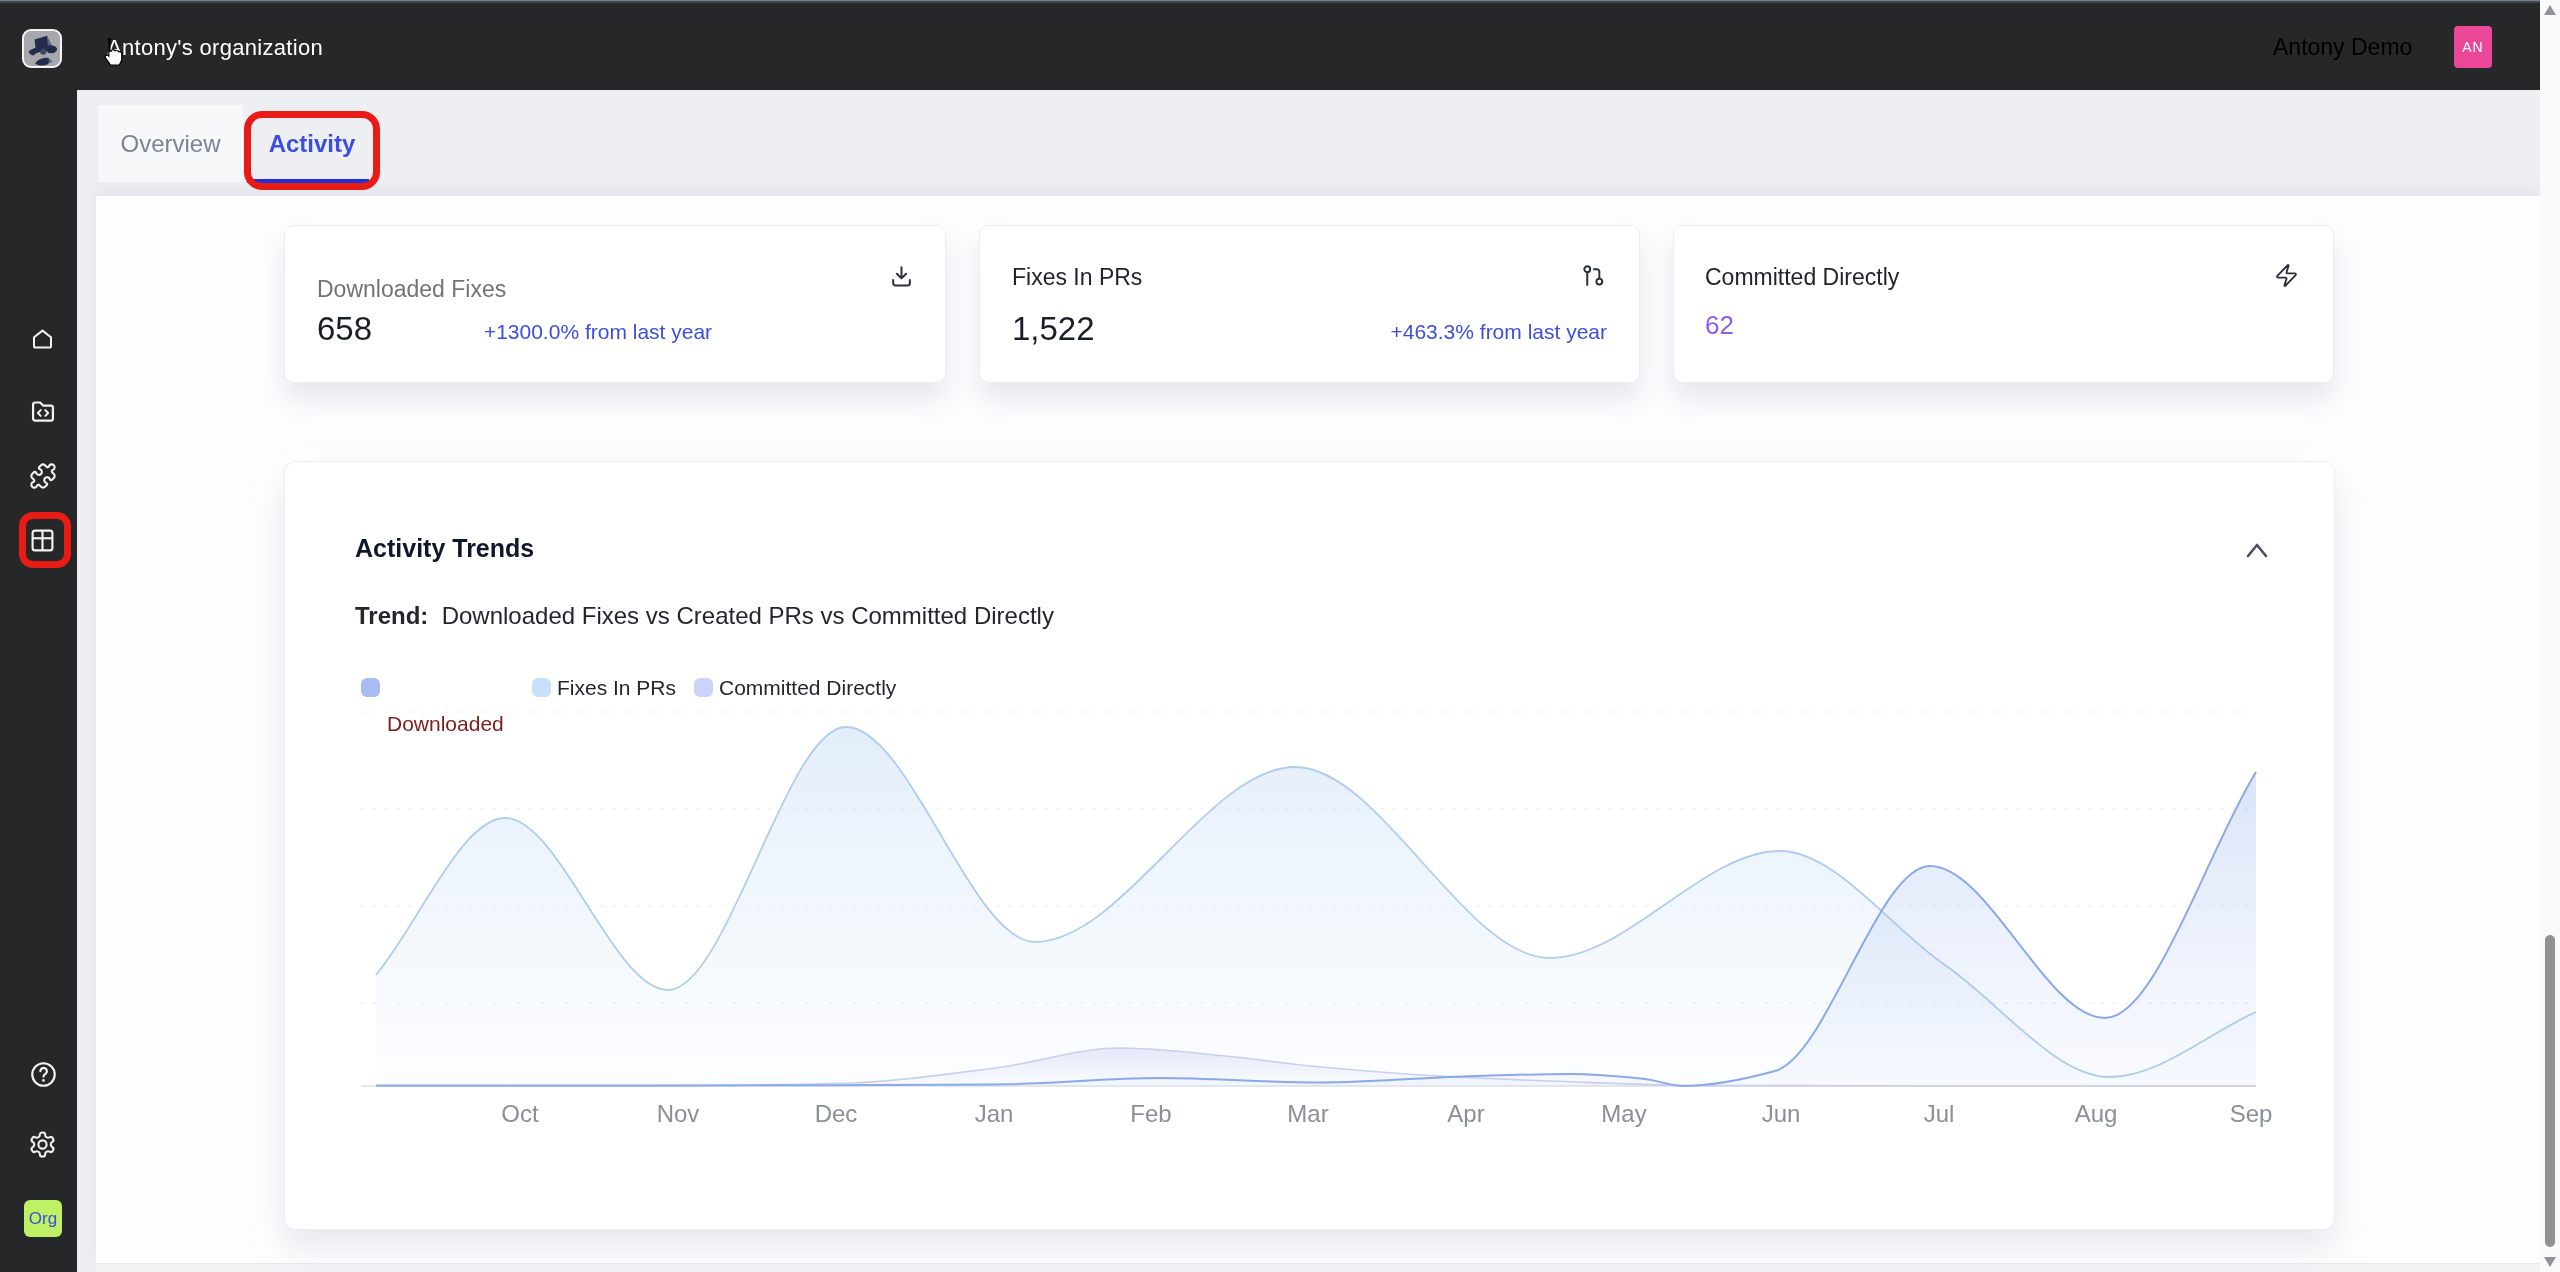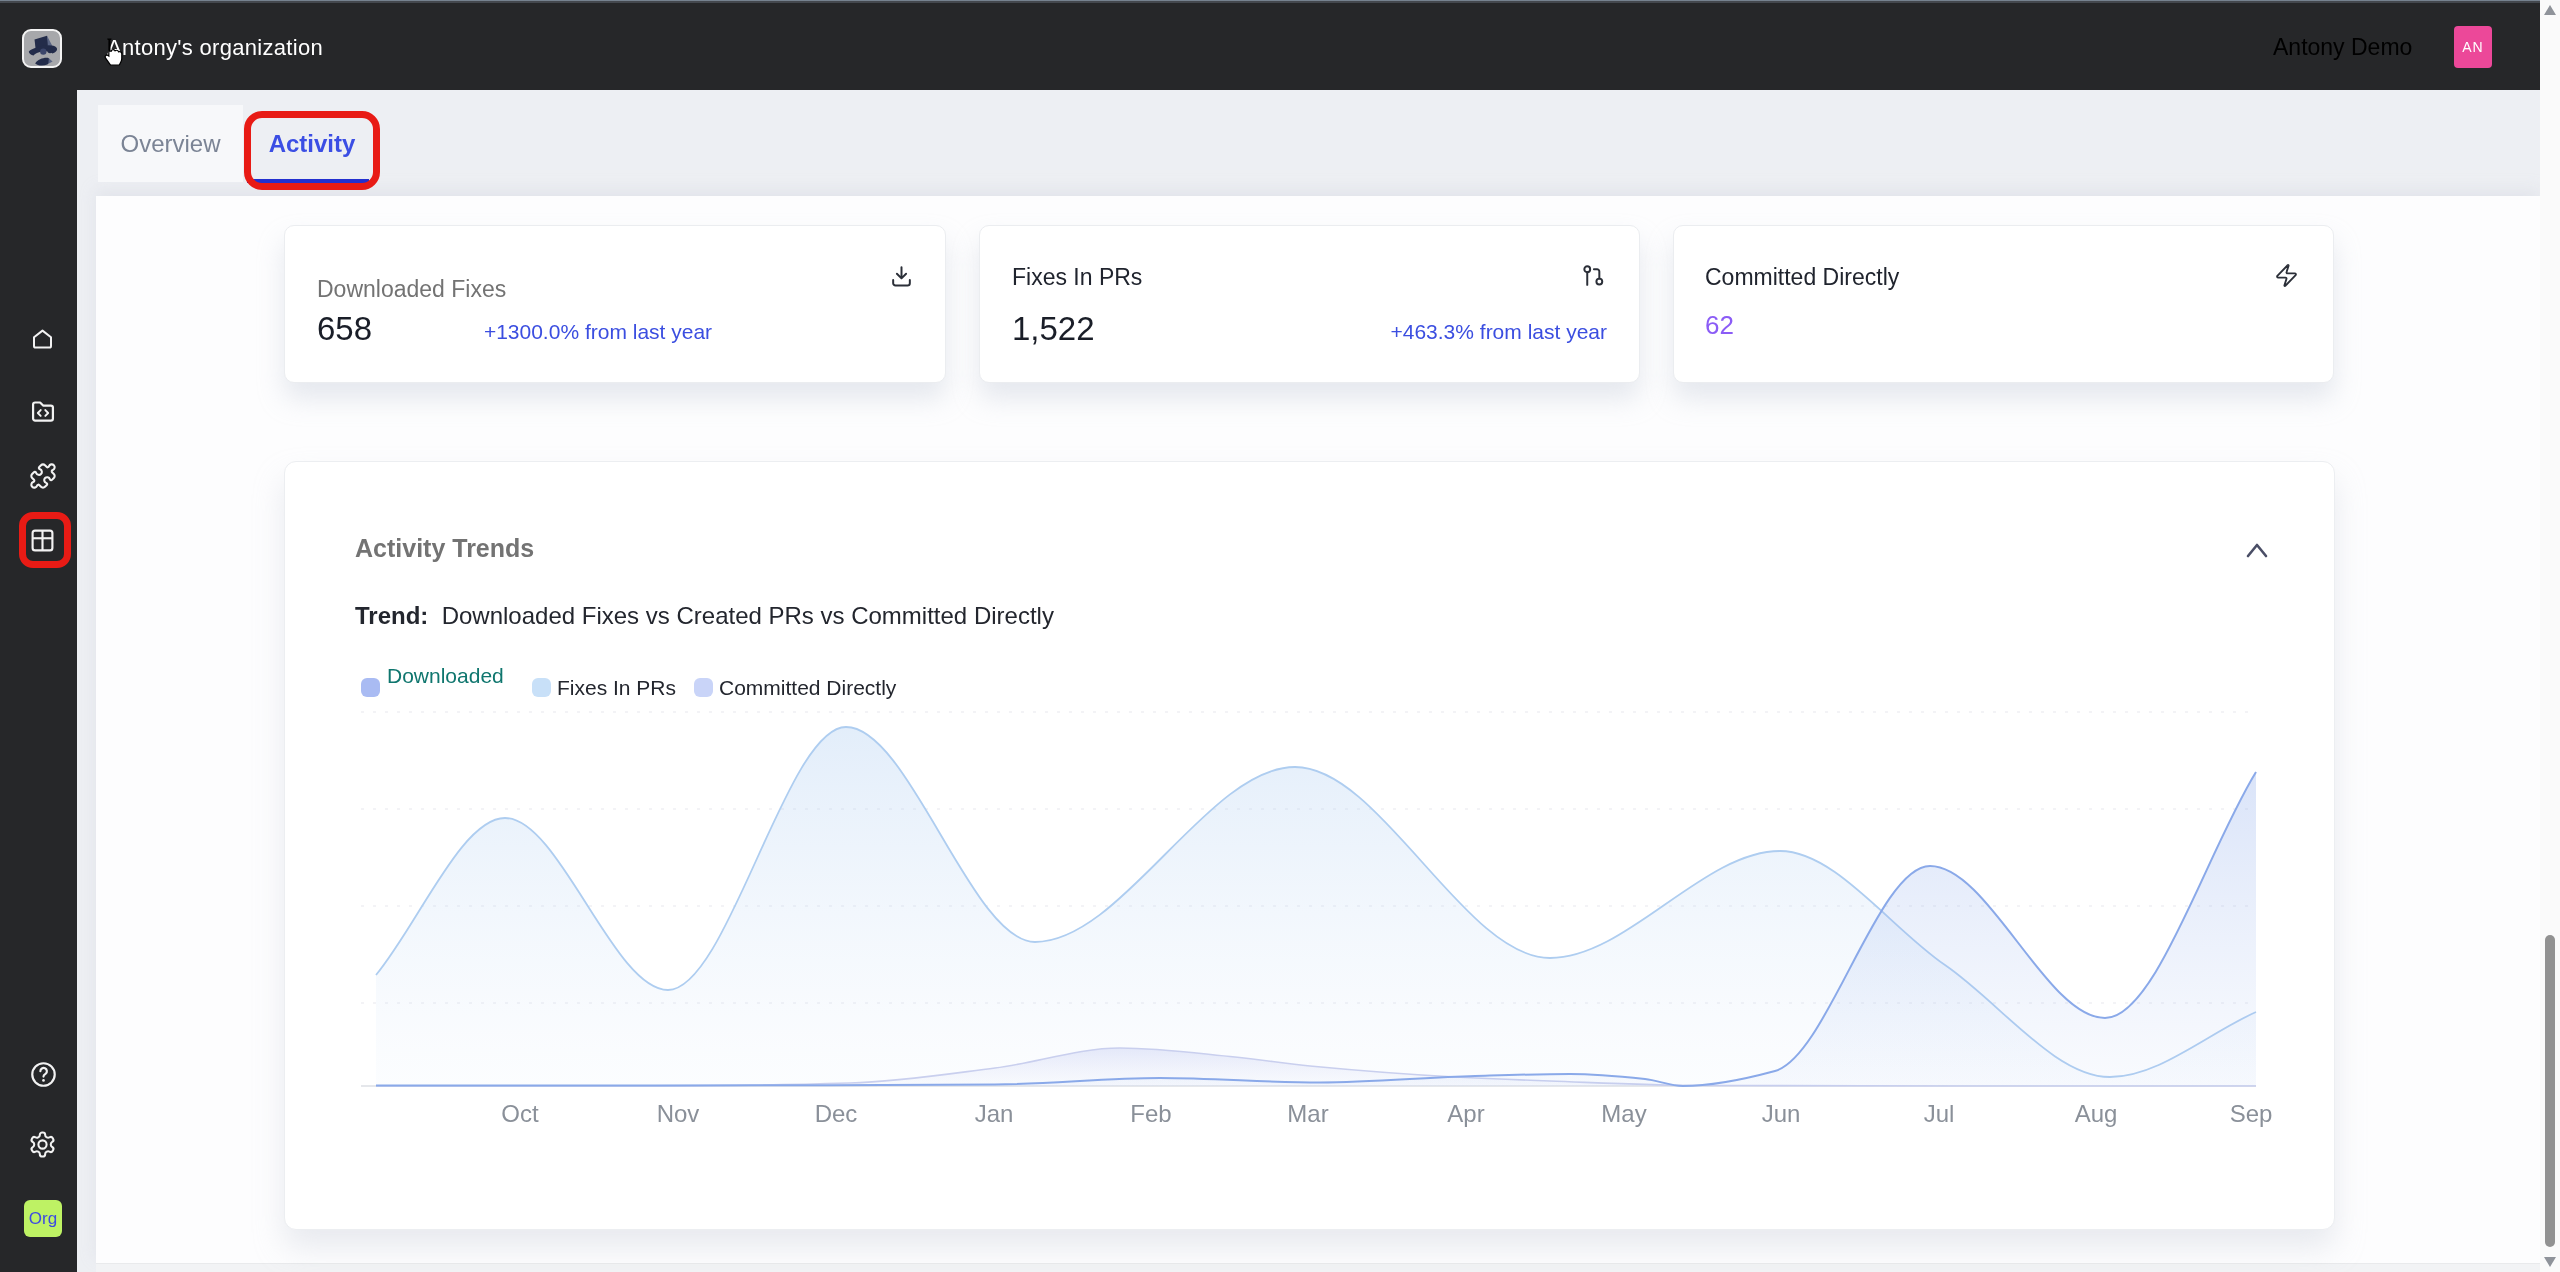--- a/index.html
+++ b/index.html
@@ -98,28 +98,28 @@
   <path d="M12.4 6 h3 a2.2 2.2 0 0 1 2.2 2.2 v6.8" fill="none" stroke="#2b2f38" stroke-width="1.9" stroke-linecap="round"></path>
 </svg>
 
 <div class="abs" style="left:1705px;top:264px;font-size:23px;color:#20242e;">Committed Directly</div>
 <div class="abs" style="left:1705px;top:310px;font-size:26px;font-weight:500;color:#8b5cf6;">62</div>
 <svg class="abs" style="left:2274px;top:263px;" width="25" height="25" viewBox="0 0 24 24">
   <path d="M4 14a1 1 0 0 1-.78-1.63l9.9-10.2a.5.5 0 0 1 .86.46l-1.92 6.02A1 1 0 0 0 13 10h7a1 1 0 0 1 .78 1.63l-9.9 10.2a.5.5 0 0 1-.86-.46l1.92-6.02A1 1 0 0 0 11 14z" fill="none" stroke="#2b2f38" stroke-width="1.8" stroke-linejoin="round"></path>
 </svg>
 
 <div class="abs" style="left:284px;top:461px;width:2051px;height:769px;background:#fff;border:1px solid #eceef1;border-radius:12px;box-shadow:0 18px 30px rgba(195,200,212,0.35);"></div>
-<div class="abs" style="left:355px;top:534px;font-size:25px;font-weight:600;color:#737373;">Activity Trends</div>
+<div class="abs" style="left:355px;top:534px;font-size:25px;font-weight:600;color:#0f172a;">Activity Trends</div>
 <svg class="abs" style="left:2245px;top:541px;" width="24" height="20" viewBox="0 0 24 20">
   <polyline points="3,15 12,4 21,15" fill="none" stroke="#4a4e66" stroke-width="2.6" stroke-linecap="round" stroke-linejoin="round"></polyline>
 </svg>
 <div class="abs" style="left:355px;top:602px;font-size:24px;color:#23262e;"><b style="font-weight:700;">Trend:</b>&nbsp; Downloaded Fixes vs Created PRs vs Committed Directly</div>
 
 <div class="abs" style="left:361px;top:678px;width:19px;height:19px;border-radius:6px;background:#a9bbf3;"></div>
-<div class="abs" style="left:387px;top:664px;font-size:21px;color:#0f766e;">Downloaded</div>
+<div class="abs" style="left:387px;top:712px;font-size:21px;color:#7f1d1d;">Downloaded</div>
 <div class="abs" style="left:532px;top:678px;width:19px;height:19px;border-radius:6px;background:#c8e0f8;"></div>
 <div class="abs" style="left:557px;top:676px;font-size:21px;color:#23262e;">Fixes In PRs</div>
 <div class="abs" style="left:694px;top:678px;width:19px;height:19px;border-radius:6px;background:#c9d4f8;"></div>
 <div class="abs" style="left:719px;top:676px;font-size:21px;color:#23262e;">Committed Directly</div>
 
 <svg class="abs" style="left:355px;top:695px;" width="1940" height="440" viewBox="0 0 1940 440">
   <defs>
     <linearGradient id="gFix" x1="0" y1="0" x2="0" y2="1">
       <stop offset="0" stop-color="#aecdf1" stop-opacity="0.35"></stop>
       <stop offset="1" stop-color="#cfe2f8" stop-opacity="0.07"></stop>

